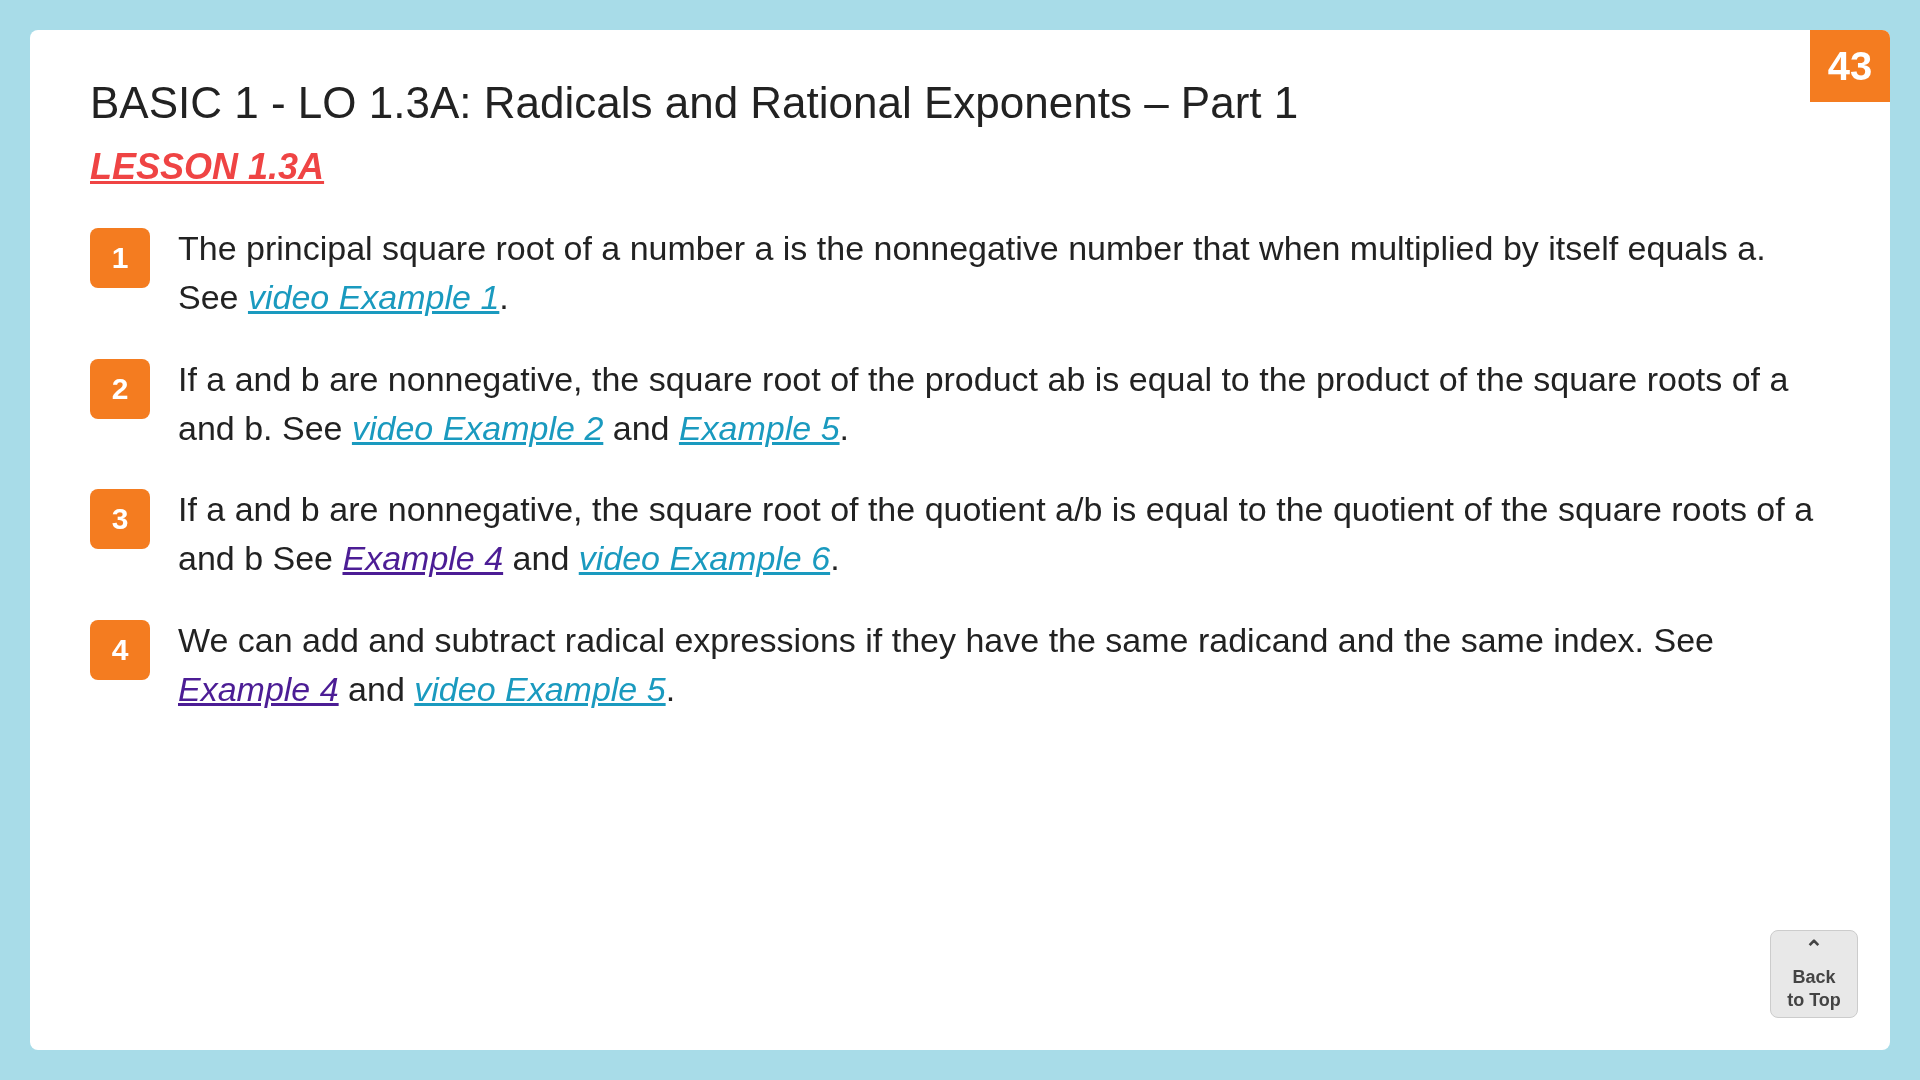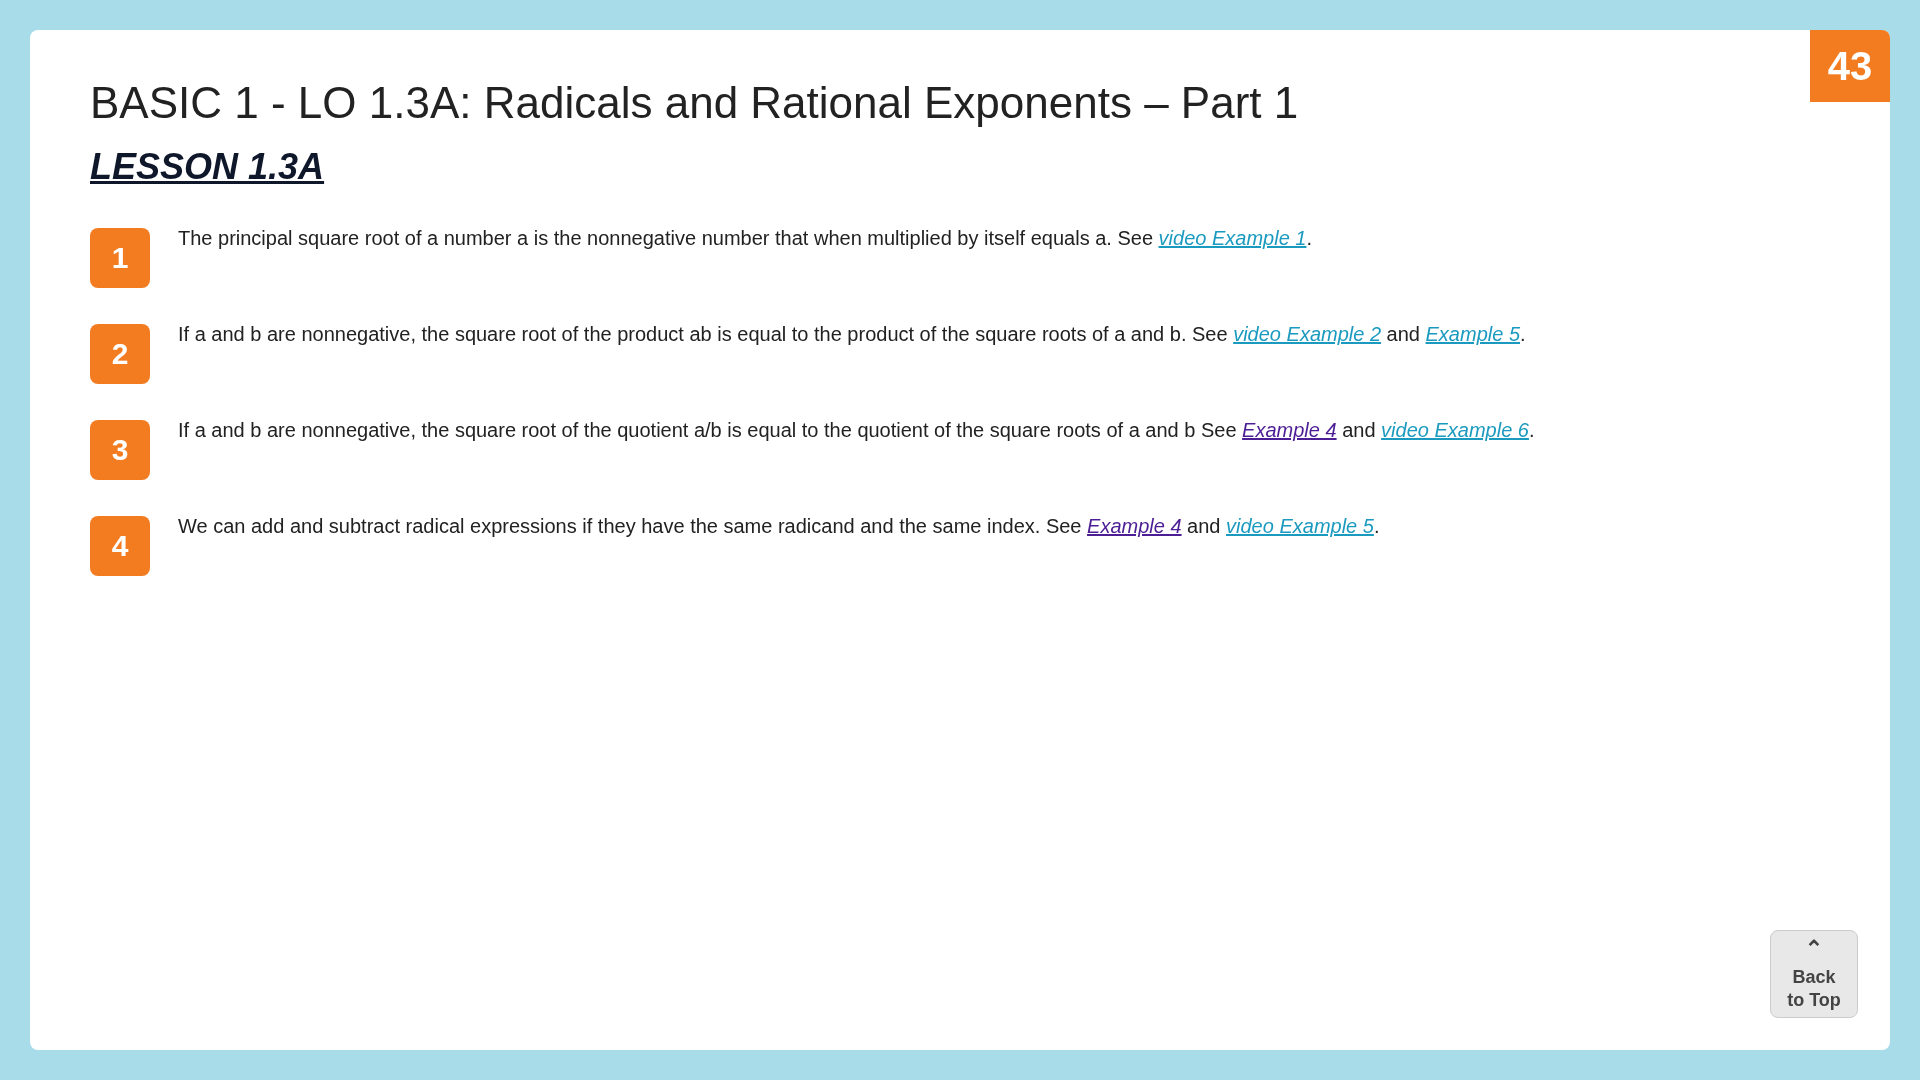--- a/index.html
+++ b/index.html
@@ -45,21 +45,21 @@
       font-weight: normal;
       color: #222222;
       margin-bottom: 18px;
       padding-right: 90px;
     }
 
     .lesson-link {
       font-size: 36px;
       font-weight: bold;
       font-style: italic;
-      color: #0f172a;
+      color: #ef4444;
       text-decoration: underline;
       display: inline-block;
       margin-bottom: 36px;
       cursor: pointer;
     }
 
     .items-list {
       list-style: none;
       display: flex;
       flex-direction: column;
@@ -83,21 +83,21 @@
       font-weight: bold;
       display: flex;
       align-items: center;
       justify-content: center;
       border-radius: 8px;
       margin-top: 4px;
       flex-shrink: 0;
     }
 
     .item-text {
-      font-size: 20px;
+      font-size: 34px;
       color: #222222;
       line-height: 1.45;
     }
 
     .link-blue {
       color: #1a9abf;
       font-style: italic;
       text-decoration: underline;
       cursor: pointer;
     }

